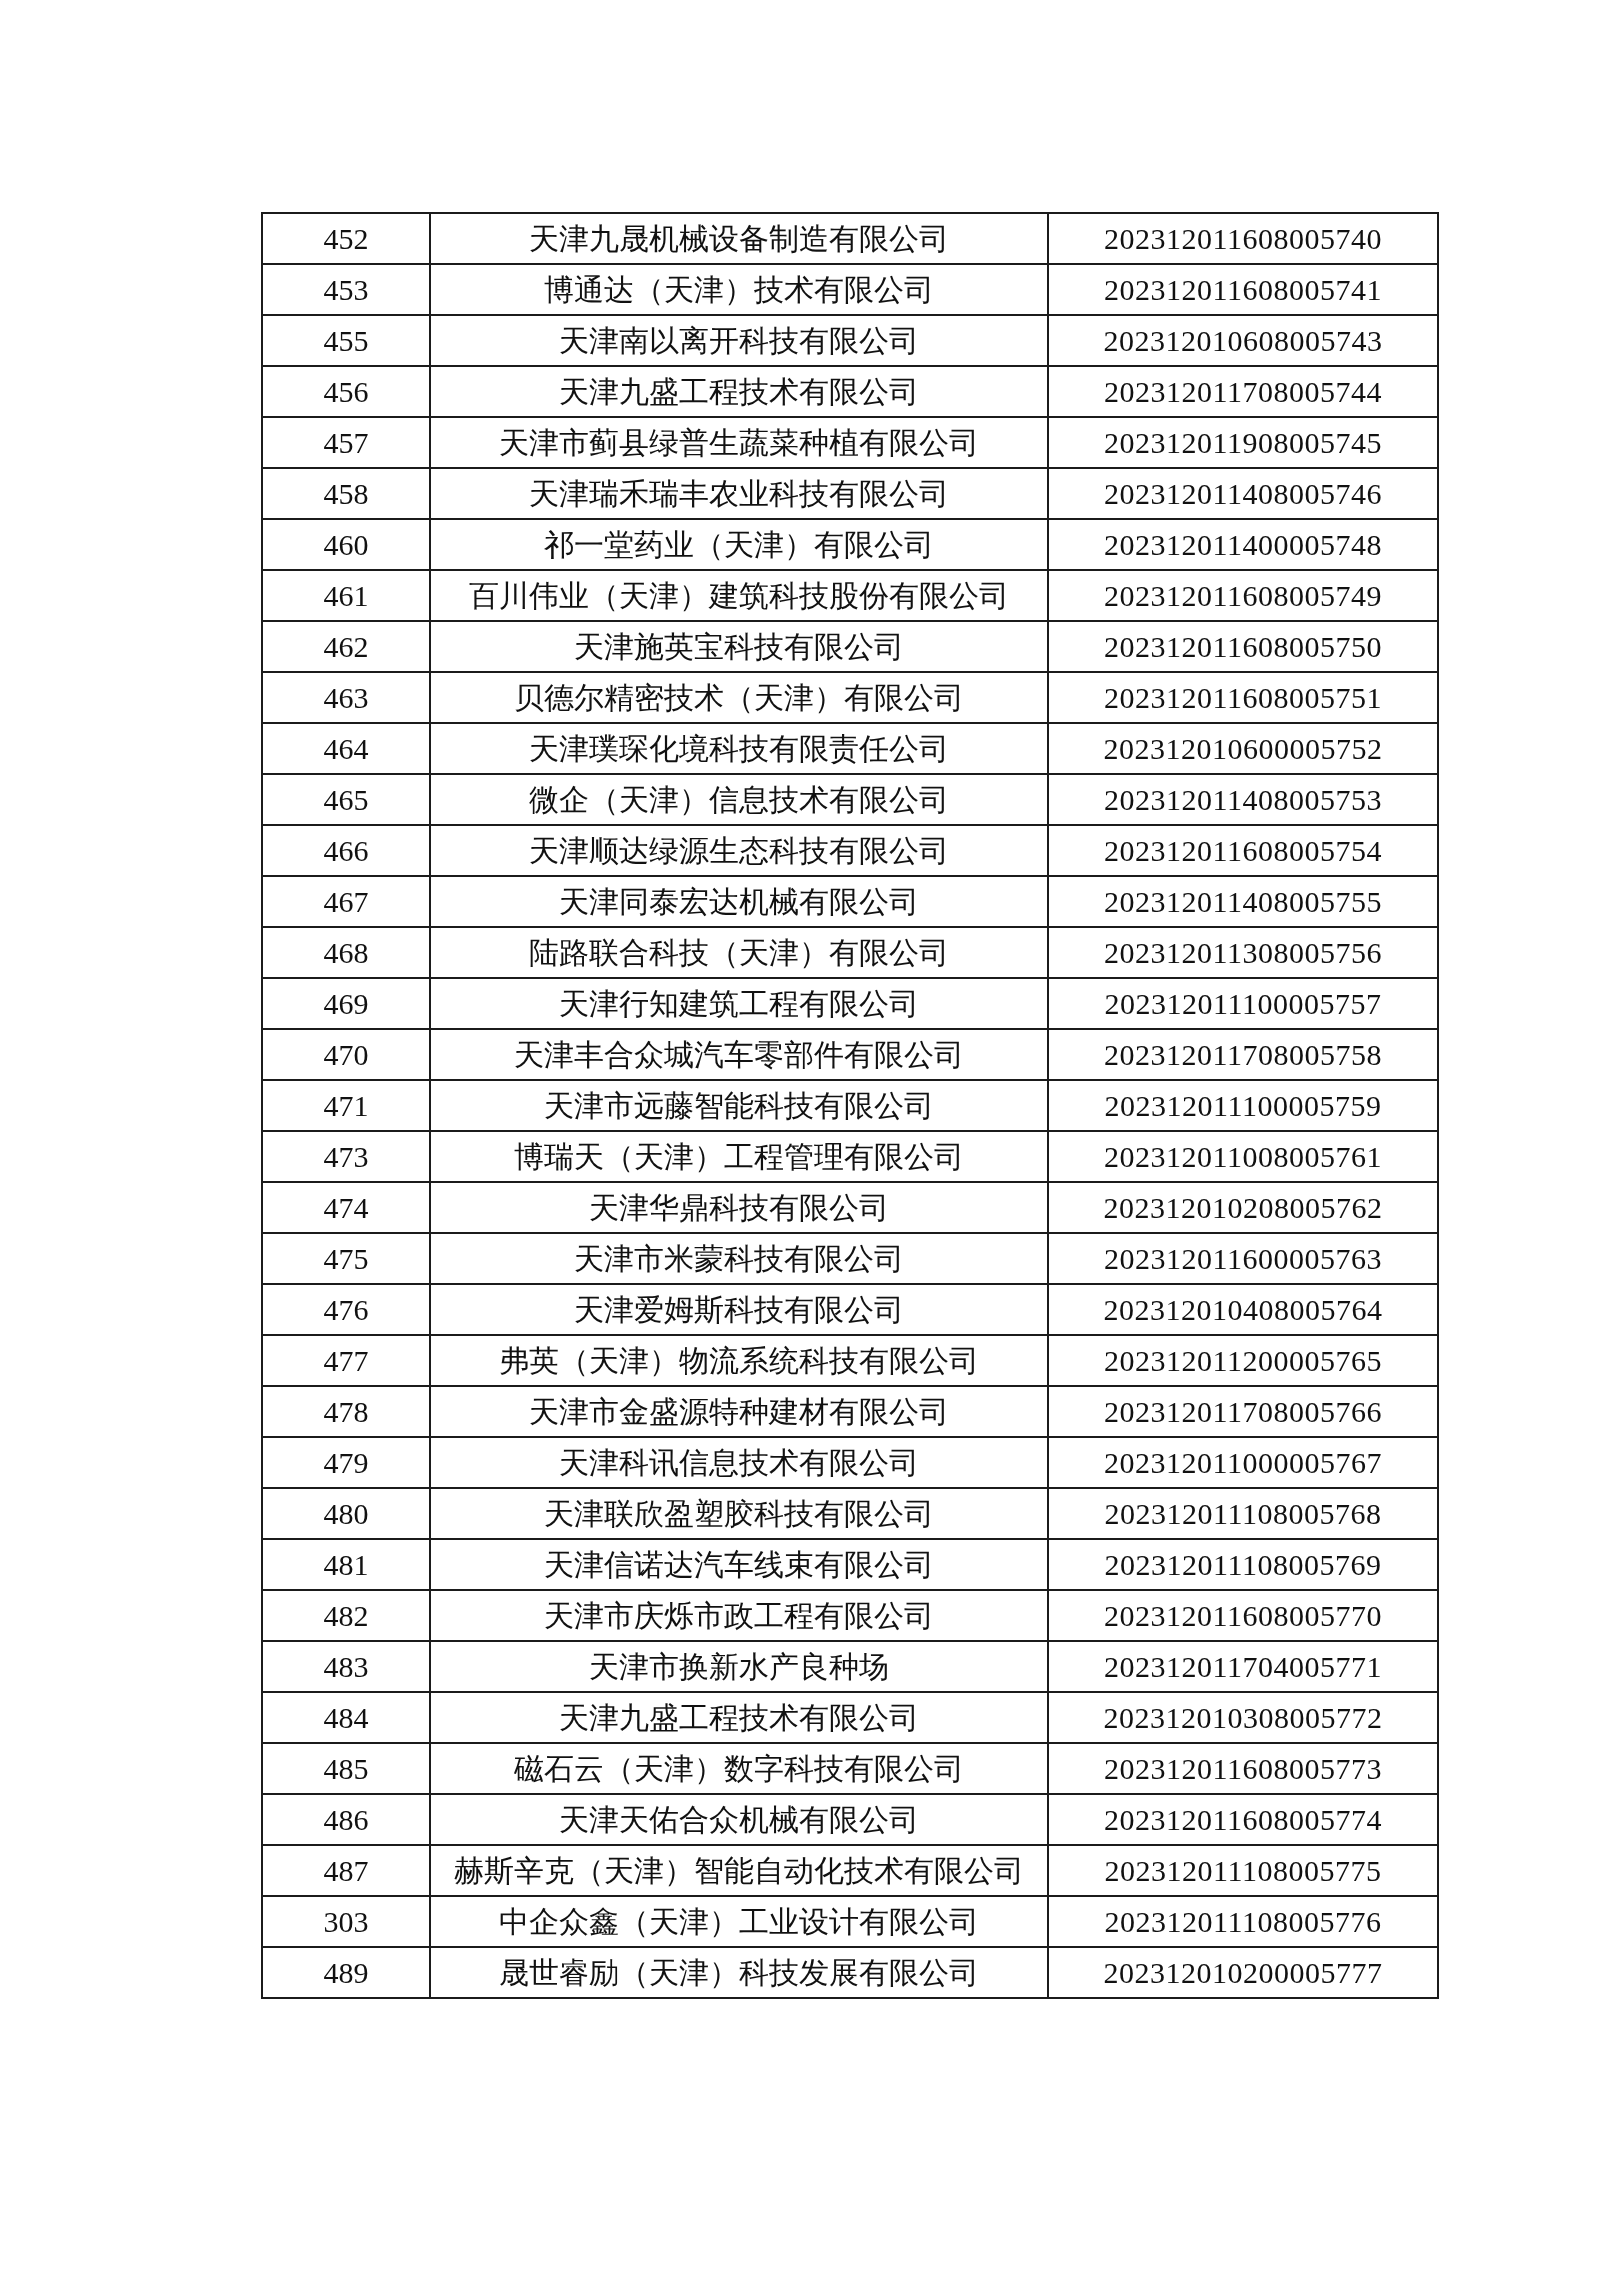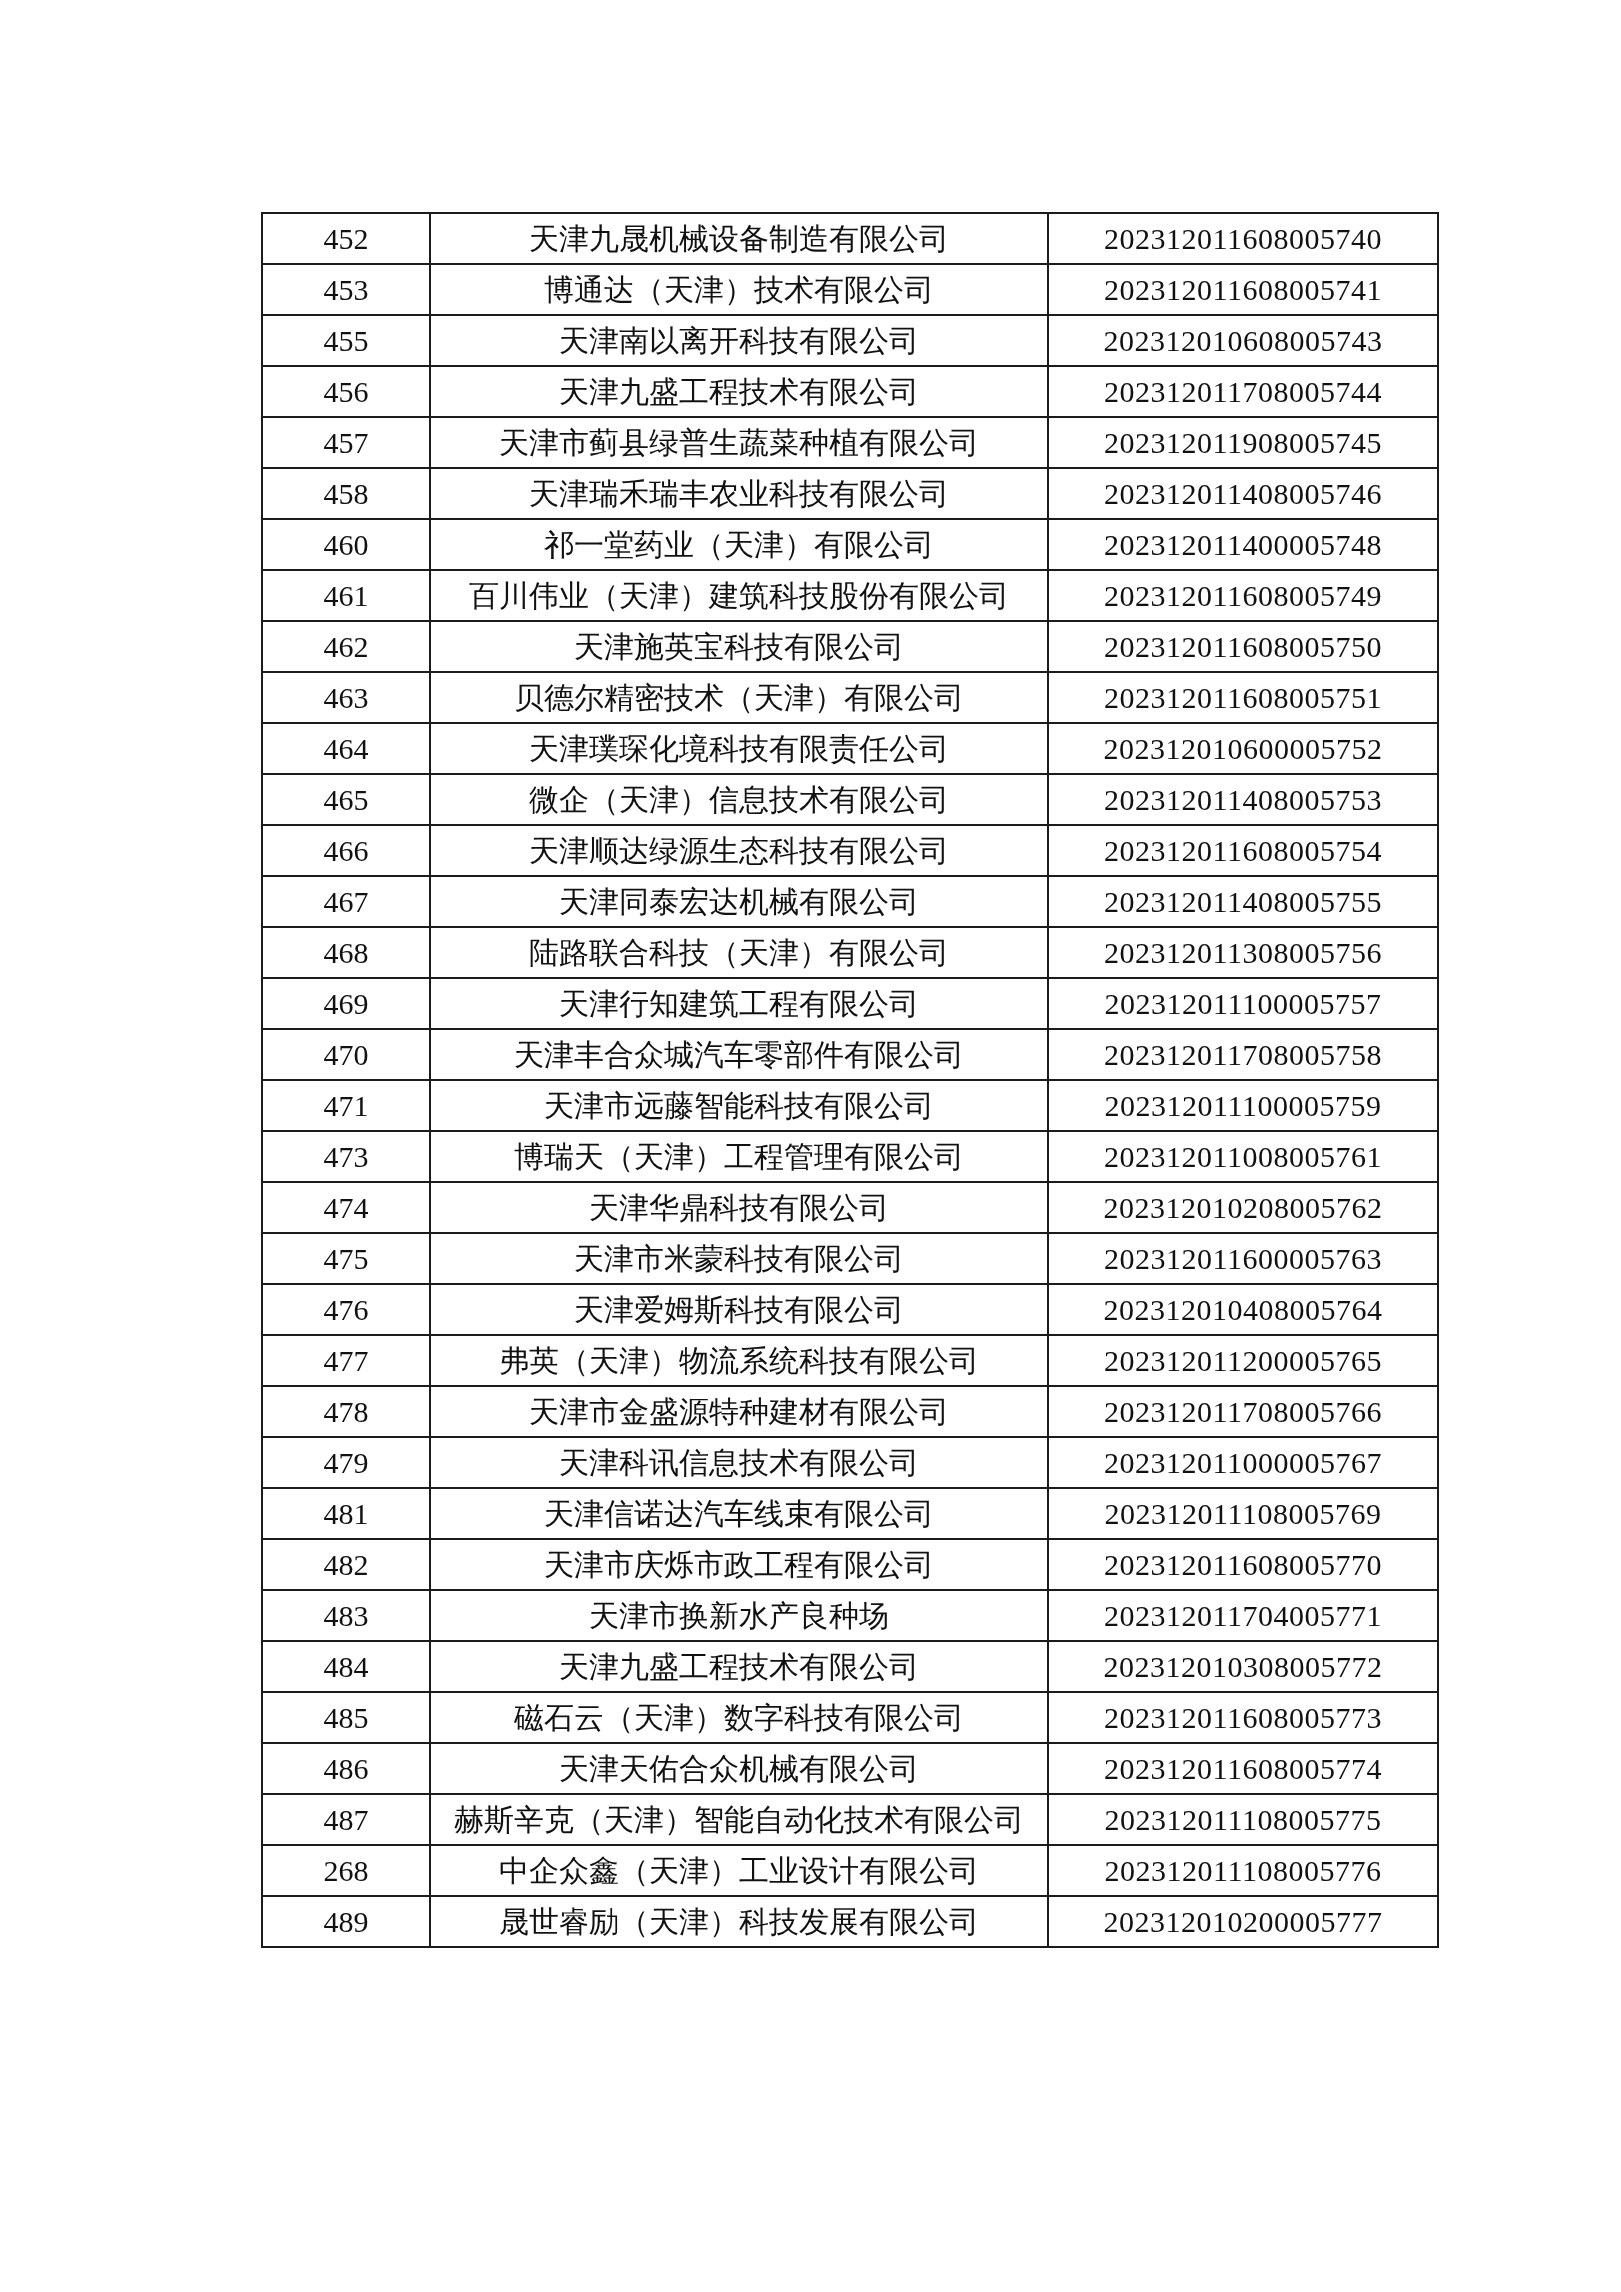--- a/index.html
+++ b/index.html
@@ -172,20 +172,25 @@
           <td class="cell-no">478</td>
           <td class="cell-name">天津市金盛源特种建材有限公司</td>
           <td class="cell-code">202312011708005766</td>
         </tr>
         <tr>
           <td class="cell-no">479</td>
           <td class="cell-name">天津科讯信息技术有限公司</td>
           <td class="cell-code">202312011000005767</td>
         </tr>
         <tr>
+          <td class="cell-no">480</td>
+          <td class="cell-name">天津联欣盈塑胶科技有限公司</td>
+          <td class="cell-code">202312011108005768</td>
+        </tr>
+        <tr>
           <td class="cell-no">481</td>
           <td class="cell-name">天津信诺达汽车线束有限公司</td>
           <td class="cell-code">202312011108005769</td>
         </tr>
         <tr>
           <td class="cell-no">482</td>
           <td class="cell-name">天津市庆烁市政工程有限公司</td>
           <td class="cell-code">202312011608005770</td>
         </tr>
         <tr>
@@ -207,21 +212,21 @@
           <td class="cell-no">486</td>
           <td class="cell-name">天津天佑合众机械有限公司</td>
           <td class="cell-code">202312011608005774</td>
         </tr>
         <tr>
           <td class="cell-no">487</td>
           <td class="cell-name">赫斯辛克（天津）智能自动化技术有限公司</td>
           <td class="cell-code">202312011108005775</td>
         </tr>
         <tr>
-          <td class="cell-no">268</td>
+          <td class="cell-no">303</td>
           <td class="cell-name">中企众鑫（天津）工业设计有限公司</td>
           <td class="cell-code">202312011108005776</td>
         </tr>
         <tr>
           <td class="cell-no">489</td>
           <td class="cell-name">晟世睿励（天津）科技发展有限公司</td>
           <td class="cell-code">202312010200005777</td>
         </tr>
       </tbody>
   </table>

